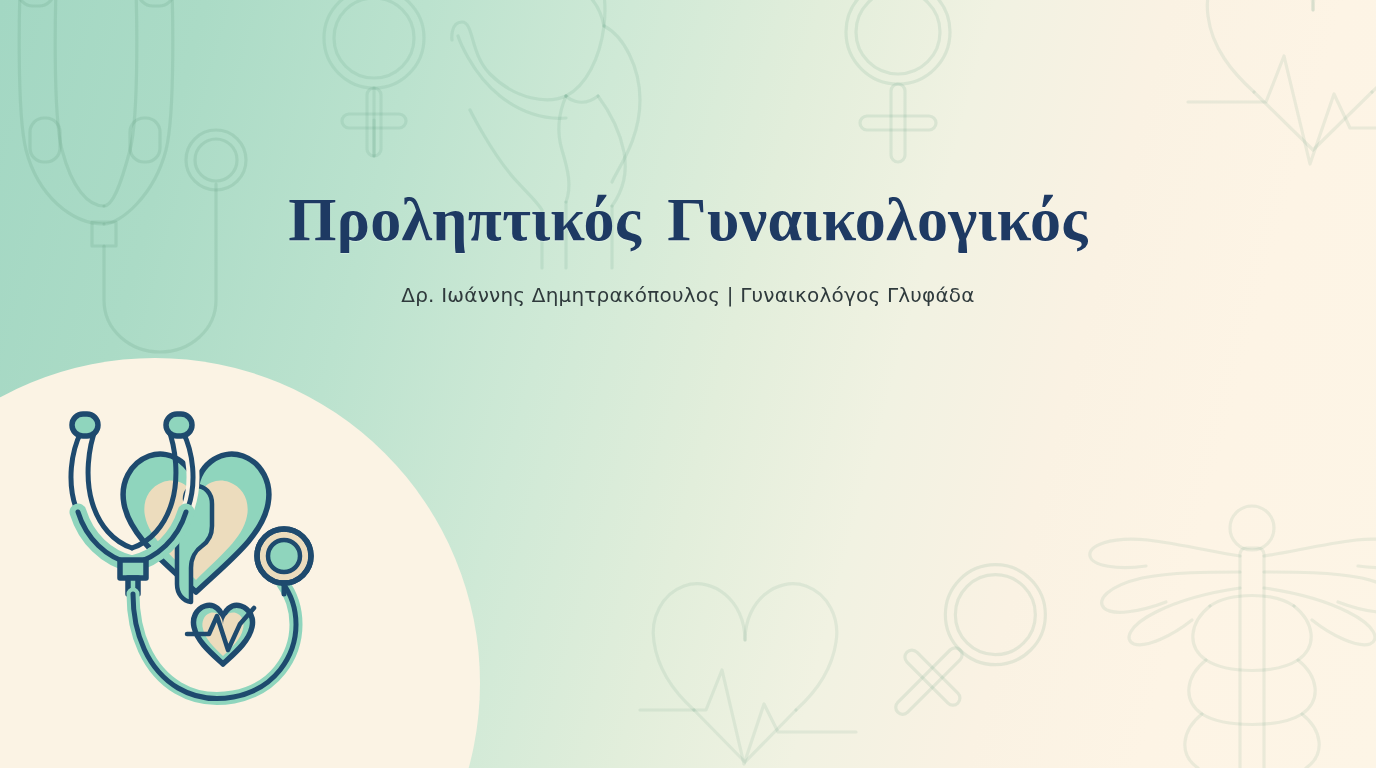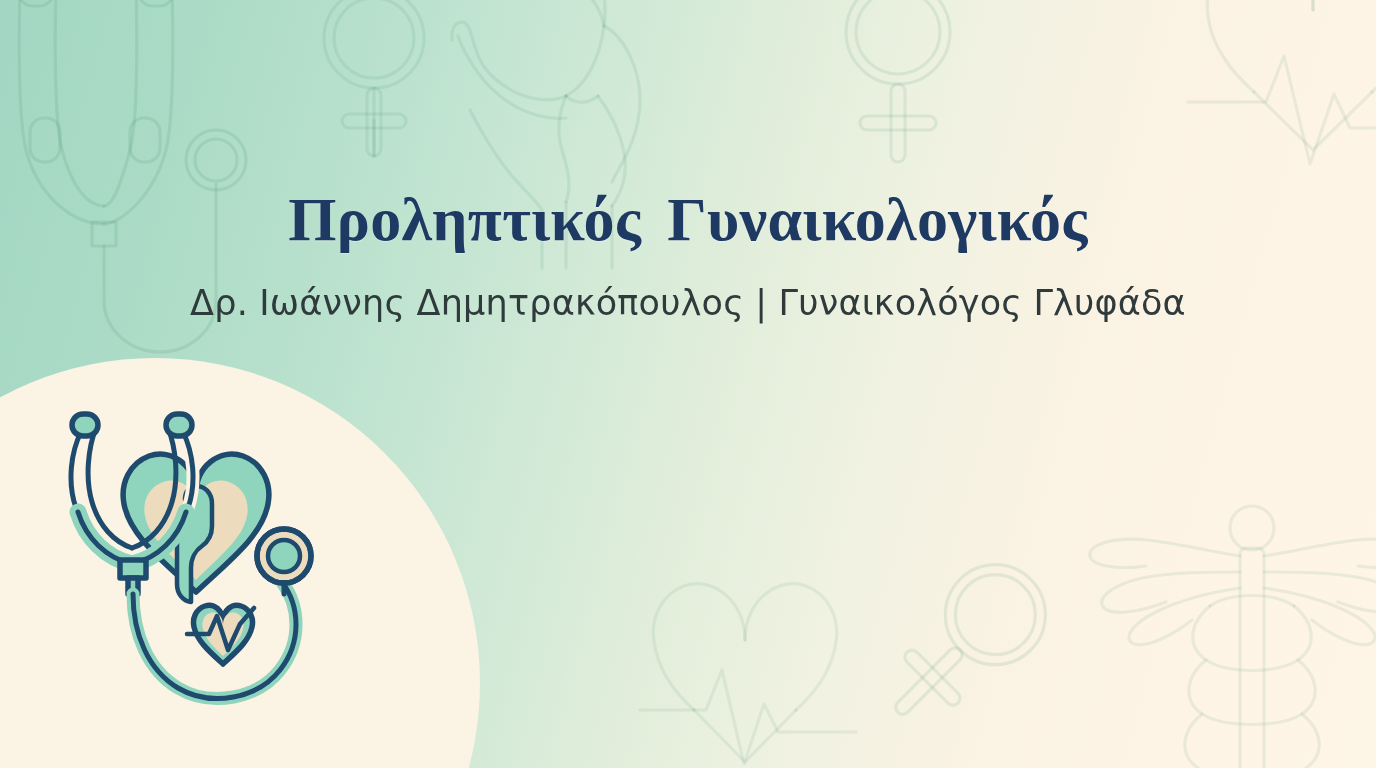--- a/index.html
+++ b/index.html
@@ -85,21 +85,21 @@
   }
   .title .line1 { display: block; }
   .title .line2 { display: block; margin-top: 4px; }
   .title .gap { display: inline-block; width: 26px; }
 
   .subtitle {
     margin: 30px 0 0 0;
     color: #2f3a3c;
     font-family: "DejaVu Sans", "Liberation Sans", sans-serif;
     font-weight: 400;
-    font-size: 35px;
+    font-size: 20px;
     letter-spacing: 0.2px;
     padding: 0 40px;
   }
 </style>
 </head>
 <body>
 
 <div class="slide">
 
   <svg class="watermarks" width="1376" height="768" viewBox="0 0 1376 768">

